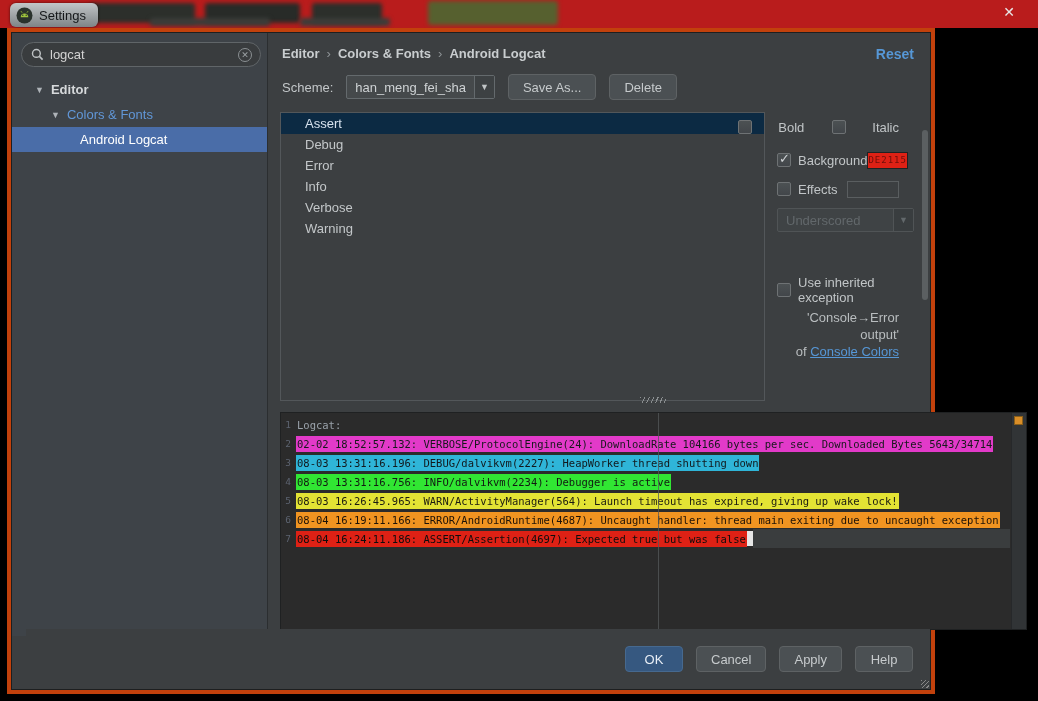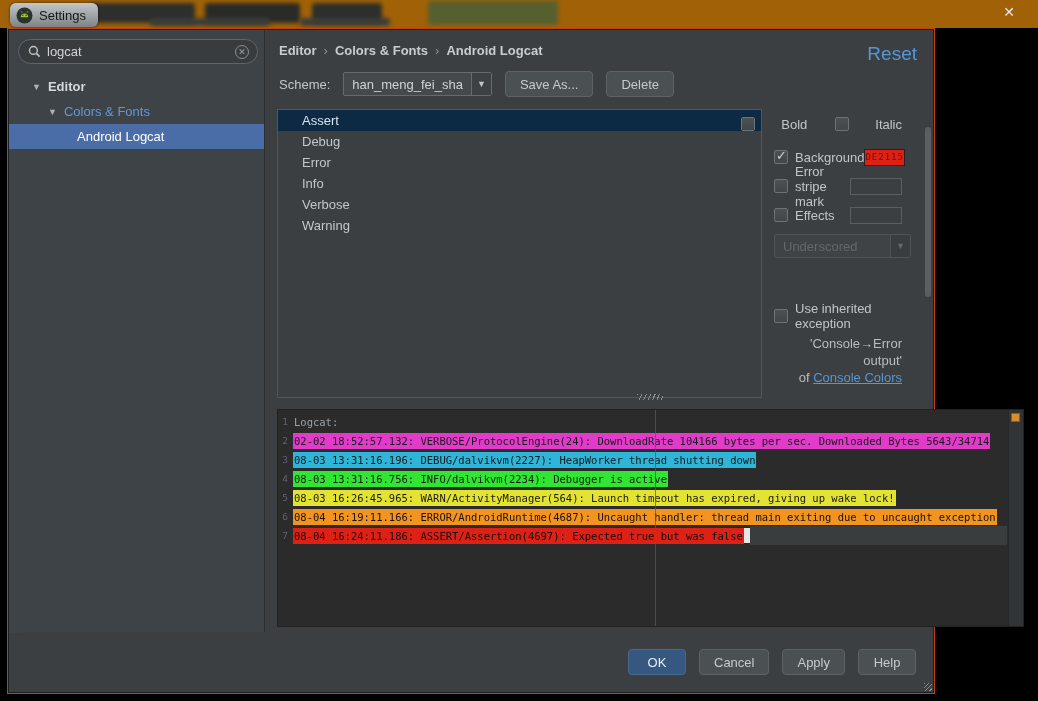--- a/index.html
+++ b/index.html
@@ -1,32 +1,32 @@
 <!DOCTYPE html>
 <html><head>
 <meta charset="utf-8">
 <style>
   * { margin:0; padding:0; box-sizing:border-box; }
   html,body { width:1038px; height:701px; overflow:hidden; background:#000; 
               font-family:"Liberation Sans", sans-serif; }
   body { position:relative; }
 
   
-  .titlebar { position:absolute; left:0; top:0; width:1038px; height:28px; background:#a16207; overflow:hidden; }
+  .titlebar { position:absolute; left:0; top:0; width:1038px; height:28px; background:#b91c1c; overflow:hidden; }
   .blur-shape { position:absolute; filter:blur(2px); border-radius:3px; }
   .title-chip { position:absolute; left:10px; top:3px; height:24px; padding:0 12px 0 6px;
                 display:flex; align-items:center; gap:6px; border-radius:6px;
                 background:linear-gradient(#c2c6c8,#7e8486); box-shadow:0 0 3px rgba(0,0,0,.6); }
   .title-chip span.t { font-size:13px; color:#15181a; }
   .close-btn { position:absolute; right:18px; top:2px; width:22px; height:20px; display:flex;
                align-items:center; justify-content:center; color:#e8e8e8; font-size:14px; cursor:pointer; }
 
   
   .dialog { position:absolute; left:7px; top:28px; width:928px; height:666px;
-            background:#3c3f41; border:1px solid #c2410c; box-shadow:inset 0 0 0 1px #1d1f20; }
+            background:#3c3f41; border:4px solid #c2410c; box-shadow:inset 0 0 0 1px #1d1f20; }
 
   
   .sidebar { position:absolute; left:1px; top:1px; width:256px; height:603px;
              background:#3e4348; border-right:1px solid #2b2e30; }
   .search-pill { position:absolute; left:9px; top:9px; width:240px; height:25px; border-radius:13px;
                  background:#393c3e; border:1px solid #606568; display:flex; align-items:center;
                  padding:0 8px 0 9px; gap:6px; }
   .search-pill .val { flex:1; font-size:13px; color:#d3d3d3; }
   .clear-ic { width:14px; height:14px; border:1px solid #8a8f92; border-radius:50%; color:#9aa0a3;
               font-size:9px; line-height:12px; text-align:center; }
@@ -36,21 +36,21 @@
   .tree-row.lvl0 { padding-left:23px; font-weight:bold; }
   .tree-row.lvl1 { padding-left:39px; }
   .tree-row.lvl1 .lbl { color:#6197d8; }
   .tree-row.sel { padding-left:68px; color:#fff; }
 
   
   .main { position:absolute; left:258px; top:1px; right:1px; height:603px; background:#3c3f41; }
   .crumbs { position:absolute; left:13px; top:13px; font-size:13px; font-weight:bold; color:#c9cdcf;
             display:flex; gap:7px; align-items:center; }
   .crumb-sep { color:#8d9295; font-weight:normal; }
-  .reset-link { position:absolute; right:16px; top:13px; font-size:19px; font-weight:normal; color:#5697d6; cursor:pointer; }
+  .reset-link { position:absolute; right:16px; top:13px; font-size:14px; font-weight:bold; color:#5697d6; cursor:pointer; }
 
   .scheme-row { position:absolute; left:13px; top:41px; display:flex; align-items:center; gap:13px; }
   .scheme-lbl { font-size:13px; color:#c3c7c9; }
   .combo { display:flex; height:24px; border:1px solid #646a6d; border-radius:2px; background:#45494b; }
   .combo .cval { padding:0 8px; font-size:13px; color:#cfd3d5; display:flex; align-items:center; }
   .combo .carr { width:20px; background:#3d4143; border-left:1px solid #646a6d; display:flex;
                  align-items:center; justify-content:center; color:#c0c4c6; font-size:9px; }
   .btn { height:26px; padding:0 14px; background:#4b5053; border:1px solid #5e6264; border-radius:4px;
          color:#c6cacc; font-size:13px; display:flex; align-items:center; justify-content:center; cursor:pointer; }
 
@@ -208,25 +208,20 @@
         <span class="olbl">Italic</span>
       </div>
 
       <div class="opt-row">
         <span class="cb checked"></span>
         <span class="olbl">Background</span>
         <span class="swatch" style="background-color: rgb(222, 33, 21); color: rgb(111, 15, 10);">DE2115</span>
       </div>
       <div class="opt-row">
         <span class="cb"></span>
-        <span class="olbl">Error stripe mark</span>
-        <span class="swatch empty"></span>
-      </div>
-      <div class="opt-row">
-        <span class="cb"></span>
         <span class="olbl">Effects</span>
         <span class="swatch empty"></span>
       </div>
 
       <div class="combo disabled">
         <span class="cval">Underscored</span>
         <span class="carr">▼</span>
       </div>
 
       <div class="opt-row inherit-row">

